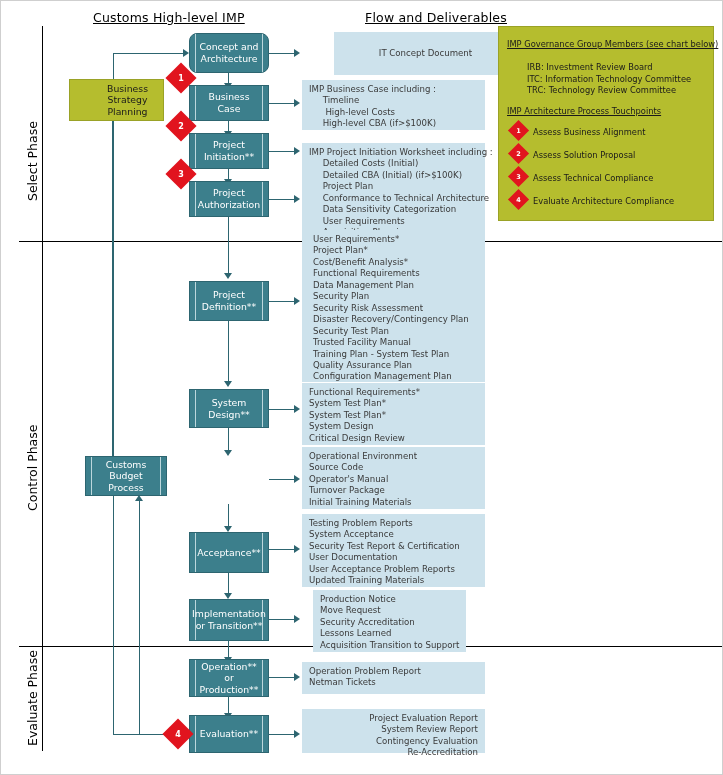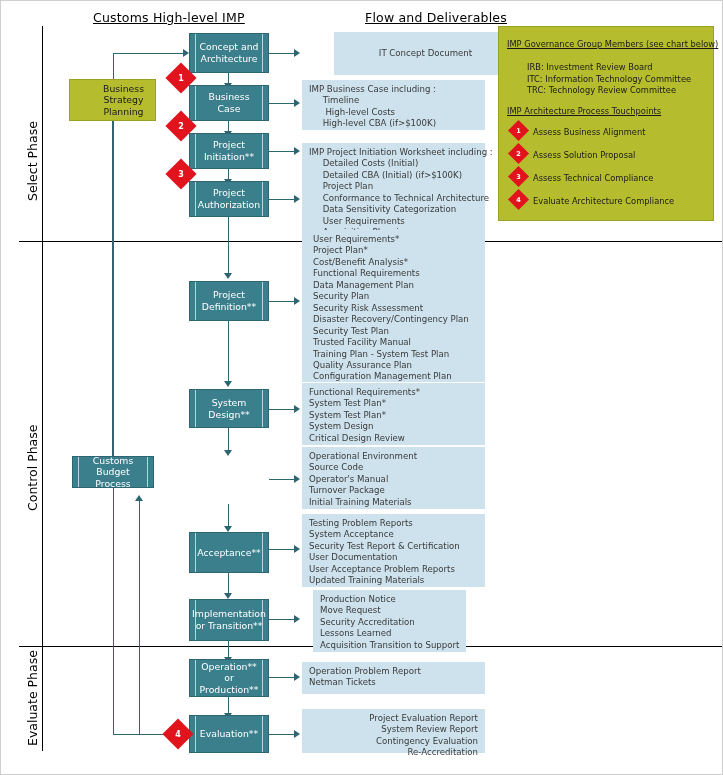--- a/index.html
+++ b/index.html
@@ -123,26 +123,26 @@
   <div class="ln-h" style="left:112px;top:733px;width:60px;"></div>
   <div class="ln-v" style="left:112px;top:52px;height:681px;"></div>
   <div class="ln-h" style="left:112px;top:52px;width:72px;"></div>
   <div class="arw right" style="left:182px;top:48px;"></div>
 
   <div class="ln-v" style="left:138px;top:500px;height:233px;"></div>
   <div class="arw up" style="left:134px;top:494px;"></div>
 
   <div class="ln-v" style="left:111px;top:120px;height:340px;"></div>
 
-  <div class="olive" style="left:68px;top:78px;width:87px;height:42px;padding-left:28px;">
+  <div class="olive" style="left:68px;top:78px;width:95px;height:42px;padding-left:28px;">
       <span style="white-space:pre-line">Business Strategy
 Planning</span>
     </div>
 
-  <div class="proc" style="left:71px;top:455px;width:82px;height:32px;align-items:center;">
+  <div class="proc" style="left:84px;top:455px;width:82px;height:40px;align-items:center;">
       <span style="white-space:pre-line">Customs
 Budget
 Process</span>
     </div>
 
   <div class="ln-v" style="left:227px;top:72px;height:12px;"></div>
   <div class="arw down" style="left:223px;top:82px;"></div>
   <div class="ln-v" style="left:227px;top:120px;height:12px;"></div>
   <div class="arw down" style="left:223px;top:130px;"></div>
   <div class="ln-v" style="left:227px;top:168px;height:12px;"></div>
@@ -155,21 +155,21 @@
   <div class="arw down" style="left:223px;top:449px;"></div>
   <div class="ln-v" style="left:227px;top:503px;height:24px;"></div>
   <div class="arw down" style="left:223px;top:525px;"></div>
   <div class="ln-v" style="left:227px;top:572px;height:22px;"></div>
   <div class="arw down" style="left:223px;top:592px;"></div>
   <div class="ln-v" style="left:227px;top:640px;height:18px;"></div>
   <div class="arw down" style="left:223px;top:656px;"></div>
   <div class="ln-v" style="left:227px;top:696px;height:18px;"></div>
   <div class="arw down" style="left:223px;top:712px;"></div>
 
-  <div class="proc" style="left:188px;top:32px;width:80px;height:40px;">
+  <div class="proc" style="left:188px;top:32px;width:80px;height:40px;border-radius:8px;">
       <span style="white-space:pre-line">Concept and
 Architecture</span>
     </div>
   <div class="proc" style="left:188px;top:84px;width:80px;height:36px;">
       <span style="white-space:pre-line">Business Case</span>
     </div>
   <div class="proc" style="left:188px;top:132px;width:80px;height:36px;">
       <span style="white-space:pre-line">Project
 Initiation**</span>
     </div>

